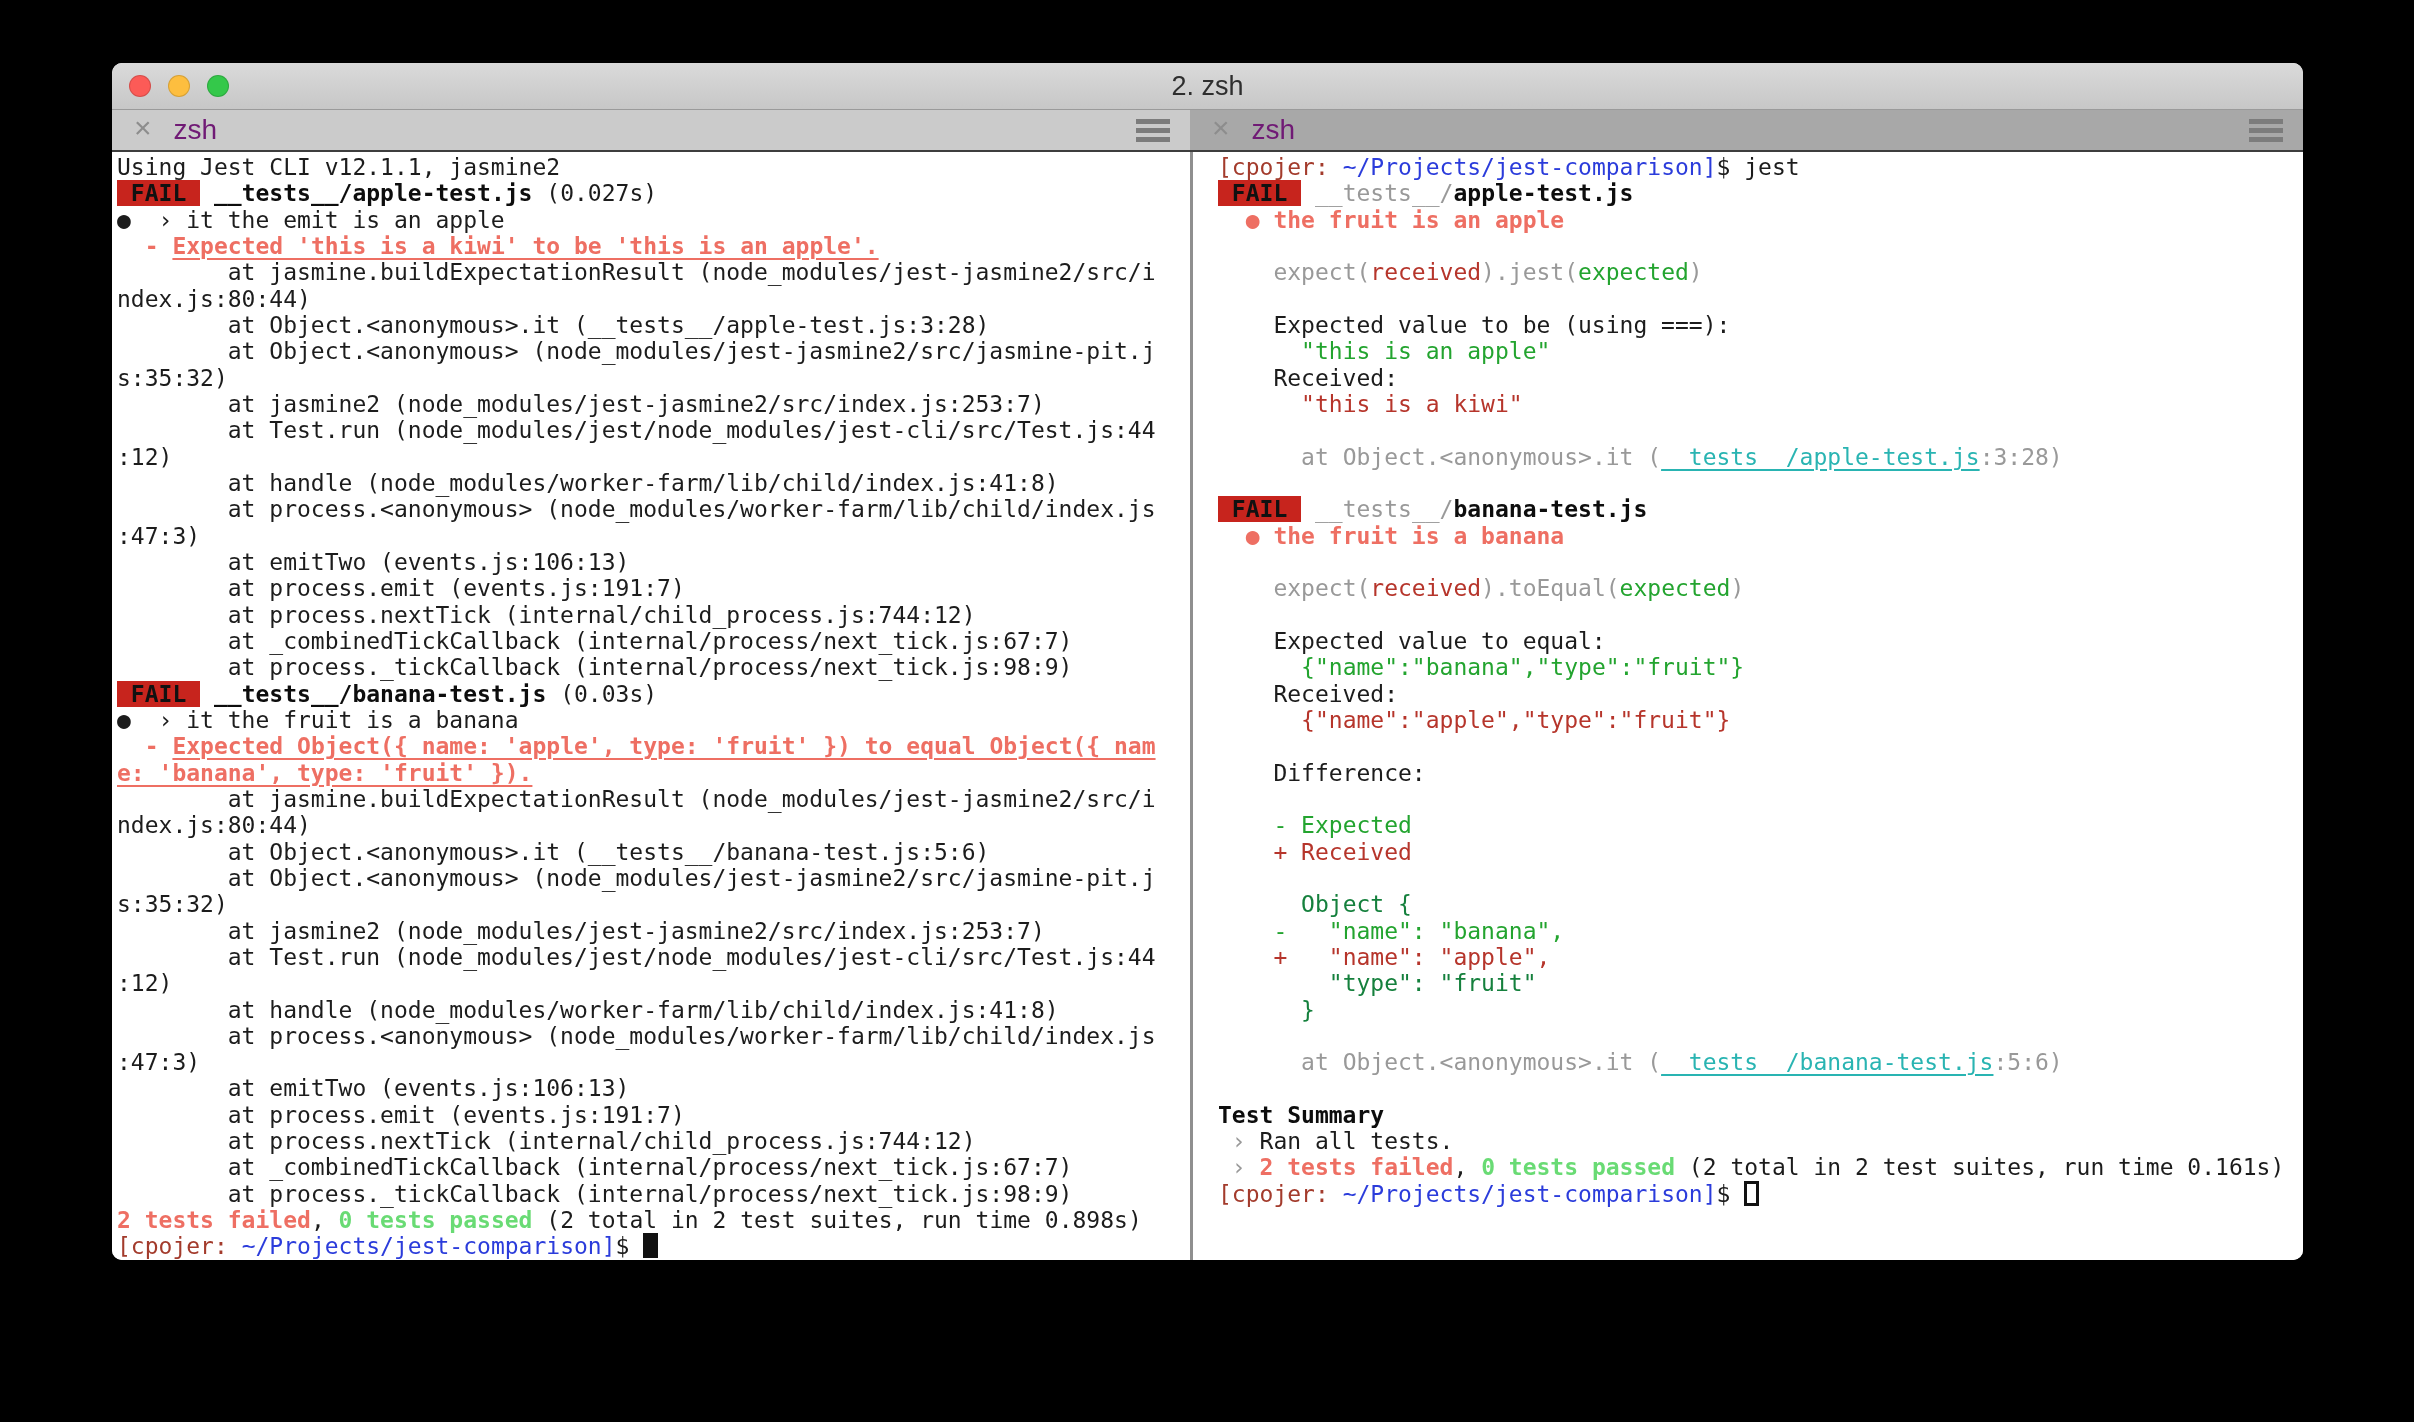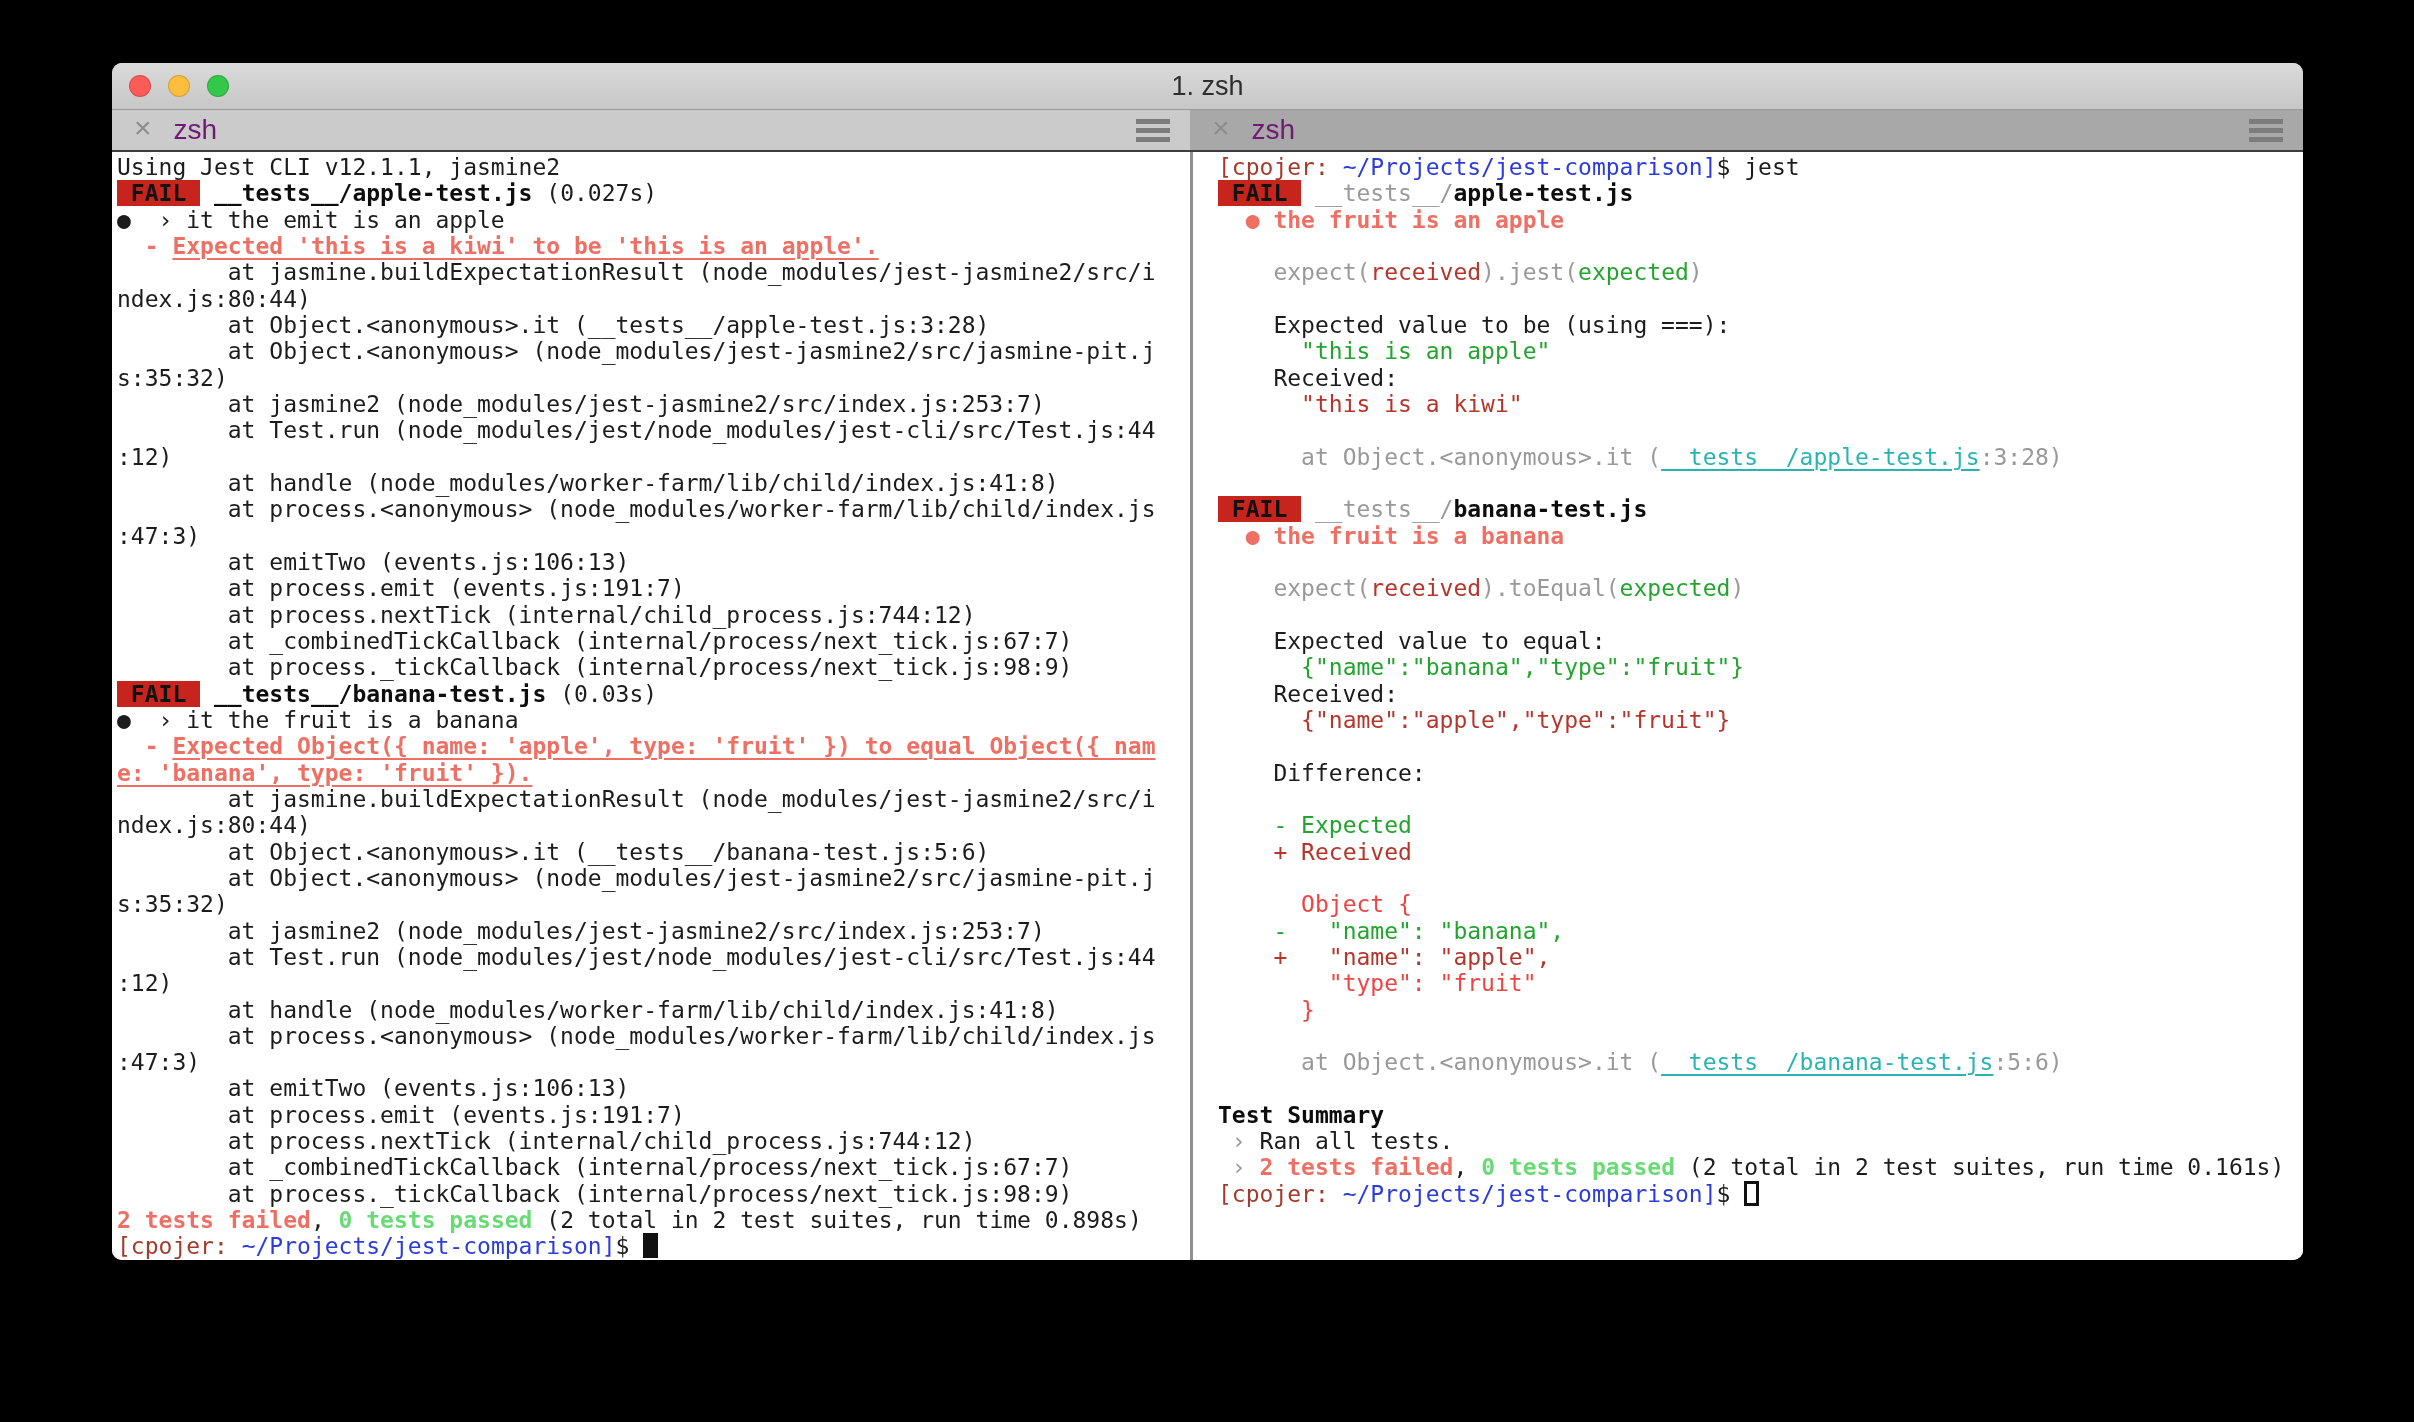--- a/index.html
+++ b/index.html
@@ -31,35 +31,35 @@
   .c-badge{background:#c7241d;color:#111;font-weight:700;}
   .c-salmon{color:#ee6f63;font-weight:700;}
   .c-redu{color:#ee6f63;font-weight:700;text-decoration:underline;text-decoration-thickness:2px;text-underline-offset:4px;}
   .c-red{color:#b6352b;}
   .c-green{color:#23a42f;}
   .c-bgreen{color:#69db74;font-weight:700;}
   .c-dred{color:#a33b2c;}
   .c-blue{color:#2b3cdb;}
   .c-cyan{color:#29b4b2;text-decoration:underline;text-decoration-thickness:2px;text-underline-offset:4px;}
   .c-gray{color:#999999;}
-  .c-lgray{color:#ef4444;}
+  .c-lgray{color:#15803d;}
   .c-cursor{display:inline-block;width:15px;height:25px;background:#111;vertical-align:middle;margin-bottom:4px;}
   .c-hcursor{display:inline-block;width:15px;height:25px;background:transparent;border:3px solid #111;box-sizing:border-box;vertical-align:middle;margin-bottom:4px;}
 </style>
 </head>
 <body>
 
 <div class="window">
   <div class="titlebar">
     <div class="traffic">
       <button class="light red"></button>
       <button class="light yellow"></button>
       <button class="light green"></button>
     </div>
-    <span class="wtitle">1. zsh</span>
+    <span class="wtitle">2. zsh</span>
   </div>
 
   <div class="tabsrow">
     <div class="tabbar left">
       <button class="closex">×</button>
       <span class="tablabel">zsh</span>
       <button class="burger">
           <i></i>
           <i></i>
           <i></i>

